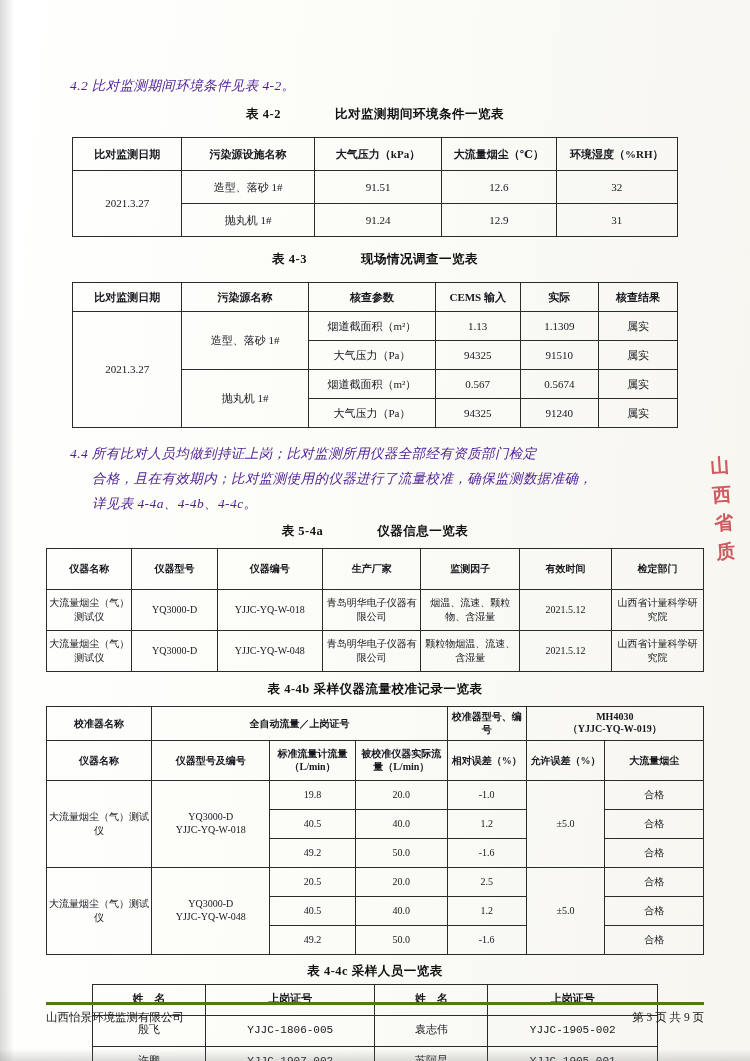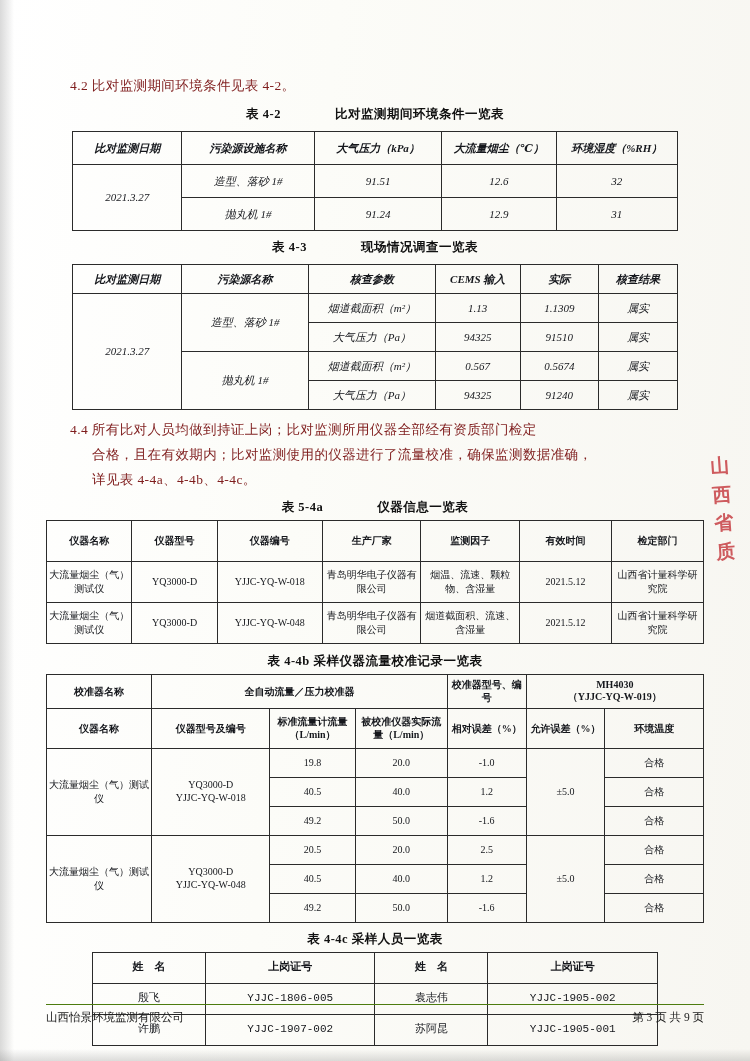--- a/index.html
+++ b/index.html
@@ -27,25 +27,26 @@
   .content {
     position: absolute;
     left: 0; top: 0;
     width: 750px;
     height: 1061px;
     padding: 74px 46px 20px 46px;
     box-sizing: border-box;
   }
   .para {
     font-size: 13.5px;
-    color: #7f1d1d;
+    color: #4c1d95;
     line-height: 1.85;
     margin: 0 0 6px 0;
     letter-spacing: 0.4px;
     text-indent: 24px;
+    font-style: italic;
   }
   .para.cont {
     text-indent: 0;
     padding-left: 46px;
   }
   .tbl-title {
     text-align: center;
     font-size: 12.5px;
     color: #111;
     margin: 7px 0 4px 0;
@@ -58,22 +59,21 @@
   }
   table {
     border-collapse: collapse;
     width: 100%;
     font-size: 11px;
     color: #15171c;
     table-layout: fixed;
   }
   table.mid {
     width: 92%;
-    margin: 8px auto;
-    font-style: italic;
+    margin: 14px auto;
   }
   table.narrow {
     width: 86%;
     margin: 0 auto;
   }
   td, th {
     border: 1px solid #2b2b2b;
     text-align: center;
     vertical-align: middle;
     padding: 3px 2px;
@@ -85,27 +85,28 @@
   }
   .tall td {
     height: 26px;
   }
   .t3 td { height: 22px; }
   .t44 td { height: 34px; }
   .t4b td { height: 22px; }
   .t4c td { height: 24px; font-family: Liberation Mono, monospace; }
   .small {
     font-size: 10px;
+    margin-top: 8px;
   }
   .footer {
     position: absolute;
     left: 46px;
     right: 46px;
     bottom: 36px;
-    border-top: 1px solid #4d7c0f;
+    border-top: 3px solid #4d7c0f;
     padding-top: 5px;
     display: flex;
     justify-content: space-between;
     font-size: 11.5px;
     color: #1a1a1a;
     gap: 48px;
   }
   .stamp {
     position: absolute;
     right: 6px;
@@ -271,21 +272,21 @@
         <td>青岛明华电子仪器有限公司</td>
         <td>烟温、流速、颗粒物、含湿量</td>
         <td>2021.5.12</td>
         <td>山西省计量科学研究院</td>
       </tr>
       <tr class="lh-tight">
         <td>大流量烟尘（气）测试仪</td>
         <td>YQ3000-D</td>
         <td>YJJC-YQ-W-048</td>
         <td>青岛明华电子仪器有限公司</td>
-        <td>烟道截面积、流速、含湿量</td>
+        <td>颗粒物烟温、流速、含湿量</td>
         <td>2021.5.12</td>
         <td>山西省计量科学研究院</td>
       </tr>
     </tbody>
       </table>
 
     <div class="tbl-title" style="margin-top:9px">表 4-4b 采样仪器流量校准记录一览表</div>
 
     <table class="t4b small">
       <colgroup>
@@ -293,35 +294,35 @@
           <col style="width:18%">
           <col style="width:13%">
           <col style="width:14%">
           <col style="width:12%">
           <col style="width:12%">
           <col style="width:15%">
       </colgroup>
       <tbody>
           <tr class="h-row" style="height:26px">
         <td>校准器名称</td>
-        <td colspan="3">全自动流量／压力校准器</td>
+        <td colspan="3">全自动流量／上岗证号</td>
         <td colspan="1">校准器型号、编号</td>
         <td colspan="2" class="lh-tight">
           <span>MH4030</span><br>
           <span>（YJJC-YQ-W-019）</span>
         </td>
       </tr>
       <tr class="h-row lh-tight" style="height:40px">
         <td>仪器名称</td>
         <td>仪器型号及编号</td>
         <td>标准流量计流量（L/min）</td>
         <td>被校准仪器实际流量（L/min）</td>
         <td>相对误差（%）</td>
         <td>允许误差（%）</td>
-        <td>环境温度</td>
+        <td>大流量烟尘</td>
       </tr>
 
       <tr>
         <td rowspan="3">大流量烟尘（气）测试仪</td>
         <td rowspan="3" class="lh-tight">
           <span>YQ3000-D</span><br>
           <span>YJJC-YQ-W-018</span>
         </td>
         <td>19.8</td>
         <td>20.0</td>

